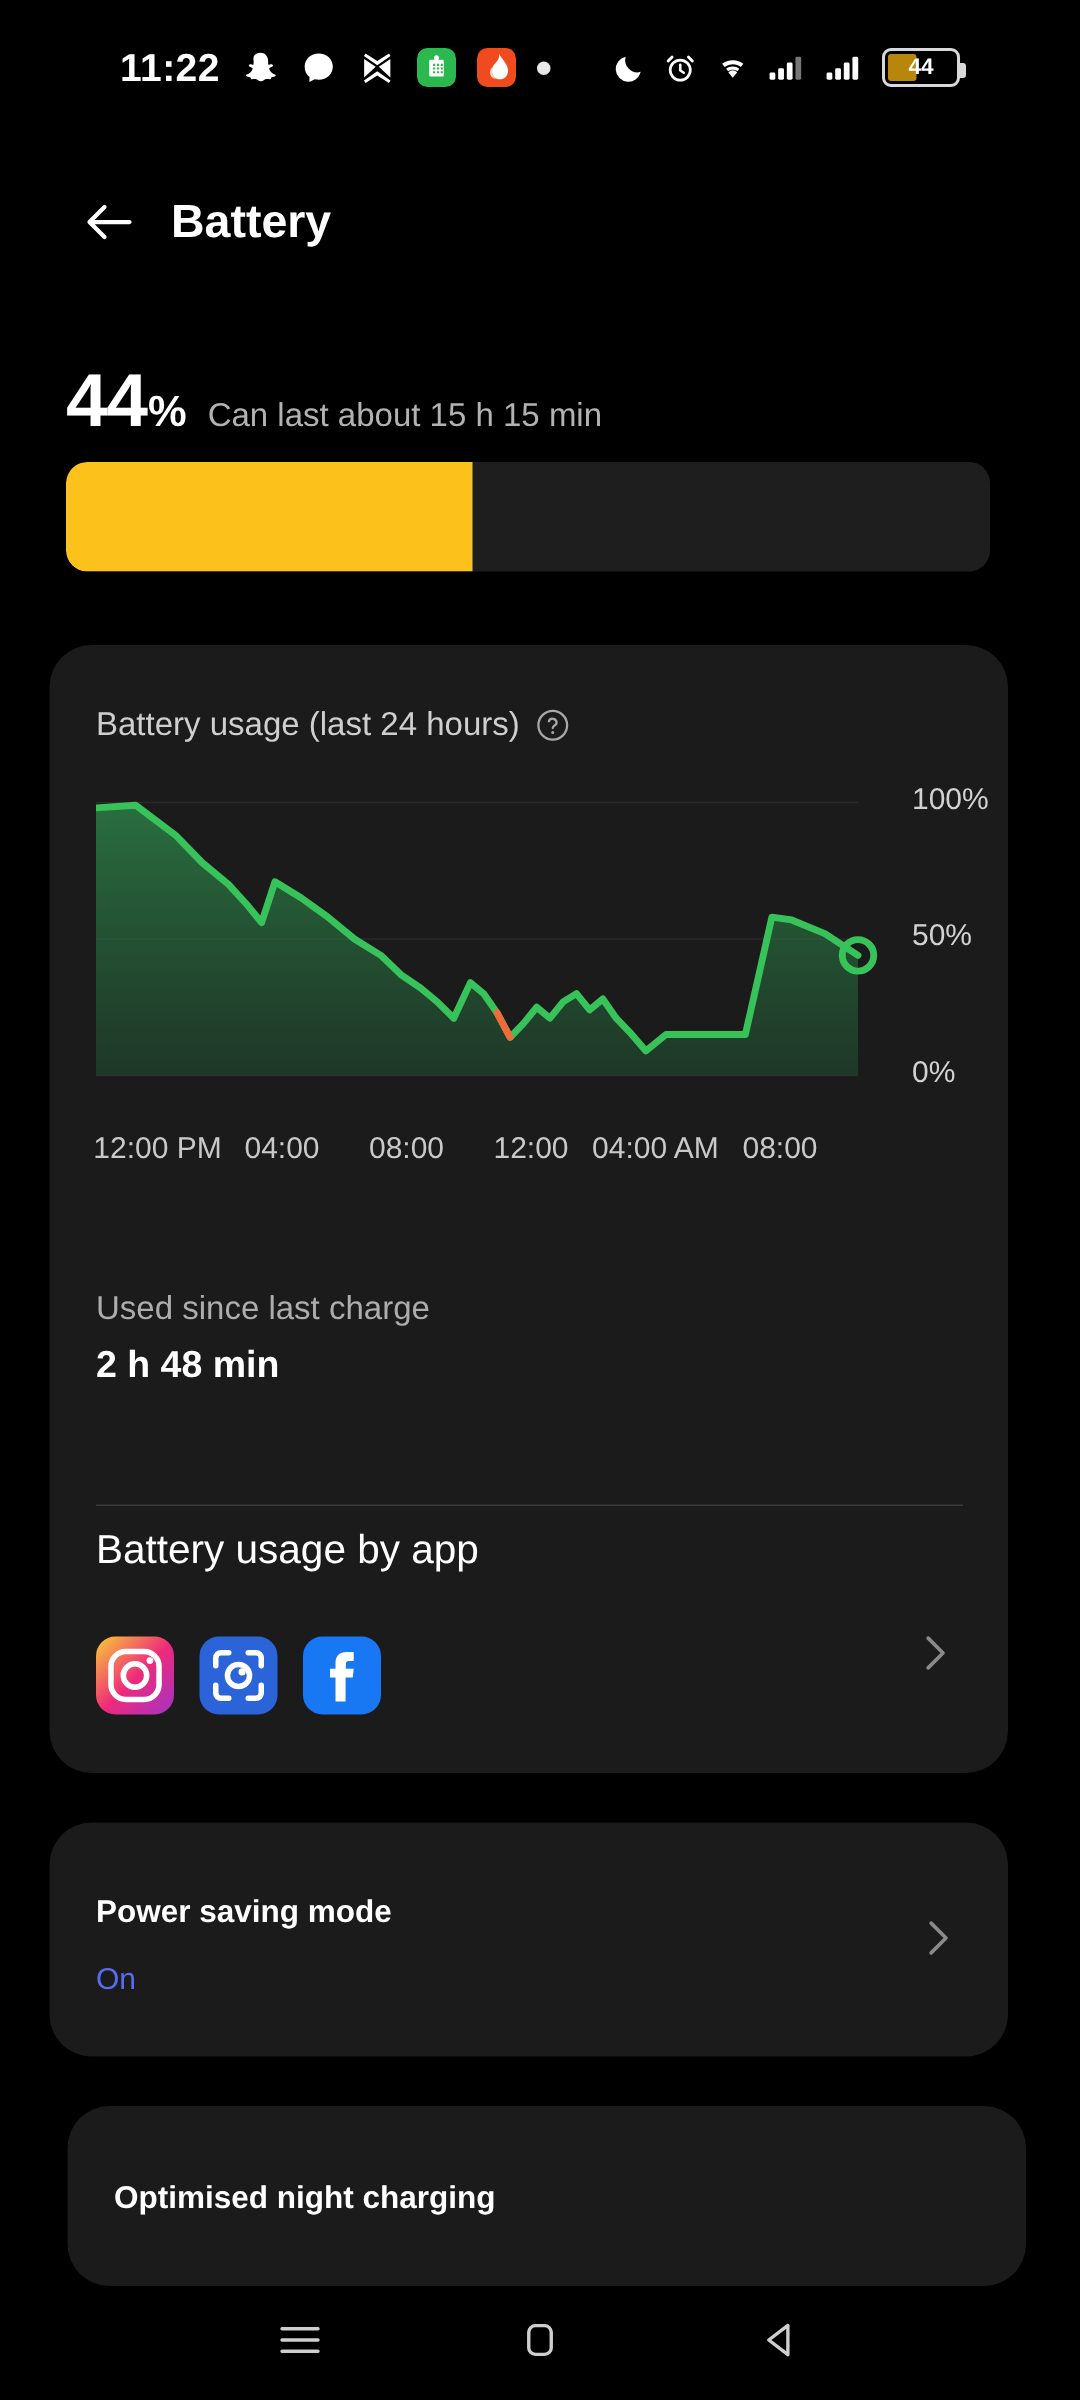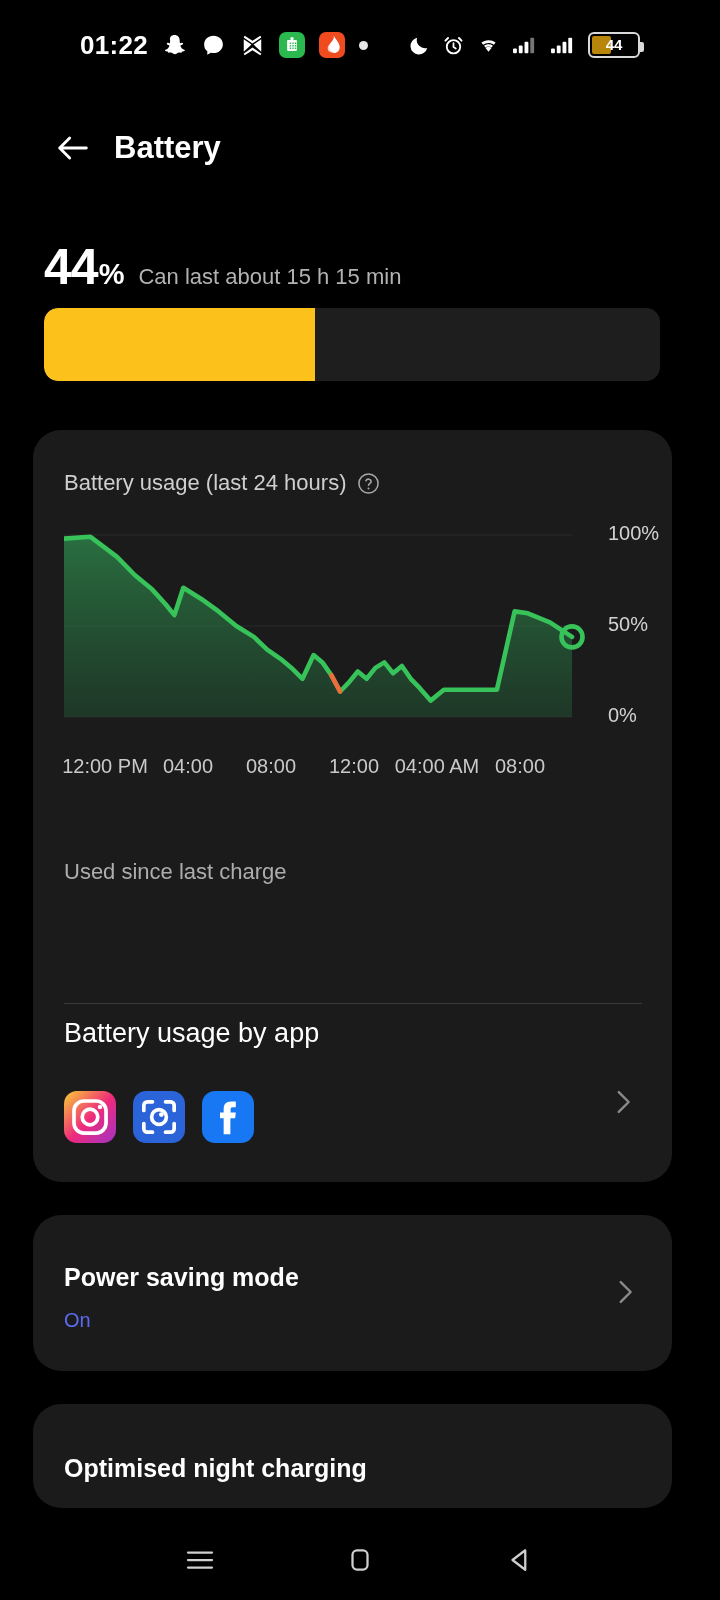--- a/index.html
+++ b/index.html
@@ -53,21 +53,21 @@
   .progress-track {
     position:absolute; top:308px; left:44px; width:616px; height:73px;
     background:#1e1e1e; border-radius:14px; overflow:hidden;
   }
   .progress-fill { height:100%; background:#FCC21B; border-radius:14px 0 0 14px; }
 
   
   .card { position:absolute; left:33px; width:639px; background:#1b1b1b; border-radius:28px; }
   #card-usage { top:430px; height:752px;border-radius:28px; }
   #card-power  { top:1215px; height:156px; }
-  #card-night  { top:1404px; height:104px; }
+  #card-night  { top:1404px; height:120px;margin-left:12px; }
 
   .card-h {
     color:#cfcfcf; font-size:22px; font-weight:400;
     display:flex; align-items:center; gap:11px;
   }
   .help-ico { width:23px; height:23px; }
 
   
   .chart-wrap { position:absolute; left:31px; top:87px; width:578px; height:230px; }
   .chart-svg { display:block; }
@@ -83,37 +83,37 @@
   .stat-v { color:#fff; font-size:25px; font-weight:700; margin-top:8px; }
 
   .divider { position:absolute; left:31px; top:573px; width:578px; height:1px; background:#3a3a3a; }
 
   .byapp-title { position:absolute; left:31px; top:588px; color:#fff; font-size:27px; font-weight:400; }
   .byapp-icons { position:absolute; left:31px; top:661px; display:flex; gap:17px; }
   .byapp-chev { position:absolute; right:32px; top:655px; }
   .app-icon { width:52px; height:52px; border-radius:13px; position:relative; overflow:hidden; }
 
   
-  .row-title { position:absolute; left:31px; color:#fff; font-size:25px; font-weight:600; }
+  .row-title { position:absolute; left:31px; color:#fff; font-size:21px; font-weight:600; }
   .row-sub { position:absolute; left:31px; font-size:20px; font-weight:400; }
   .row-chev { position:absolute; right:30px; }
 
   
   .navbar { position:absolute; bottom:0; left:0; width:720px; height:76px;
             display:flex; align-items:center; justify-content:space-around; padding:0 120px; }
 </style>
 </head>
 <body>
 
 <div class="phone">
 
   <div class="statusbar">
     <div class="sb-inner">
       <div class="sb-left">
-        <div class="sb-time">01:22</div>
+        <div class="sb-time">11:22</div>
 
         <svg class="sb-ico" width="25" height="25" viewBox="0 0 24 24">
           <path fill="#fff" d="M12 2c3 0 5 2.1 5 5.2 0 1 .1 2 .2 2.5.5.3 1.3-.3 1.8-.3.6 0 1.2.4 1.2.9 0 .7-1.3 1.1-2 1.4-.4.2-.6.4-.4.9.5 1.4 2 3 3.6 3.4.4.1.6.3.5.7-.2.7-1.8.9-2.5 1-.3 0-.4.3-.5.7-.1.5-.3.7-.8.6-.7-.1-1.6-.3-2.5-.1-.9.2-1.7 1.4-3.2 1.4s-2.3-1.2-3.2-1.4c-.9-.2-1.8 0-2.5.1-.5.1-.7-.1-.8-.6-.1-.4-.2-.7-.5-.7-.7-.1-2.3-.3-2.5-1-.1-.4.1-.6.5-.7 1.6-.4 3.1-2 3.6-3.4.2-.5 0-.7-.4-.9-.7-.3-2-.7-2-1.4 0-.5.6-.9 1.2-.9.5 0 1.3.6 1.8.3.1-.5.2-1.5.2-2.5C7 4.1 9 2 12 2z"></path>
         </svg>
 
         <svg class="sb-ico" width="25" height="25" viewBox="0 0 24 24">
           <path fill="#fff" d="M12 2.6c5.2 0 9 3.7 9 8.4 0 4.6-3.8 8.3-9 8.3-.9 0-1.8-.1-2.6-.3l-3.4 1.8.1-3.2C4 16.1 3 13.7 3 11 3 6.3 6.8 2.6 12 2.6z"></path>
         </svg>
 
         <svg class="sb-ico" width="25" height="25" viewBox="0 0 24 24">
@@ -246,20 +246,21 @@
           <span style="display:block">04:00 AM</span>
         </span>
       <span class="xlab" style="left:408px;width:96px;">
           <span>08:00</span>
         </span>
     </div>
 
     <div class="stats">
       <div class="stat">
         <div class="stat-l">Used since last charge</div>
+        <div class="stat-v">2 h 48 min</div>
       </div>
     </div>
 
     <div class="divider"></div>
 
     <div class="byapp-title">Battery usage by app</div>
     <div class="byapp-icons">
       <span class="app-icon" style="background:linear-gradient(135deg,#f9ce34 0%,#ee2a7b 52%,#a233c6 100%);">
         <svg width="52" height="52" viewBox="0 0 24 24" style="display:block">
           <rect x="4.6" y="4.6" width="14.8" height="14.8" rx="4.6" fill="none" stroke="#fff" stroke-width="1.7"></rect>

